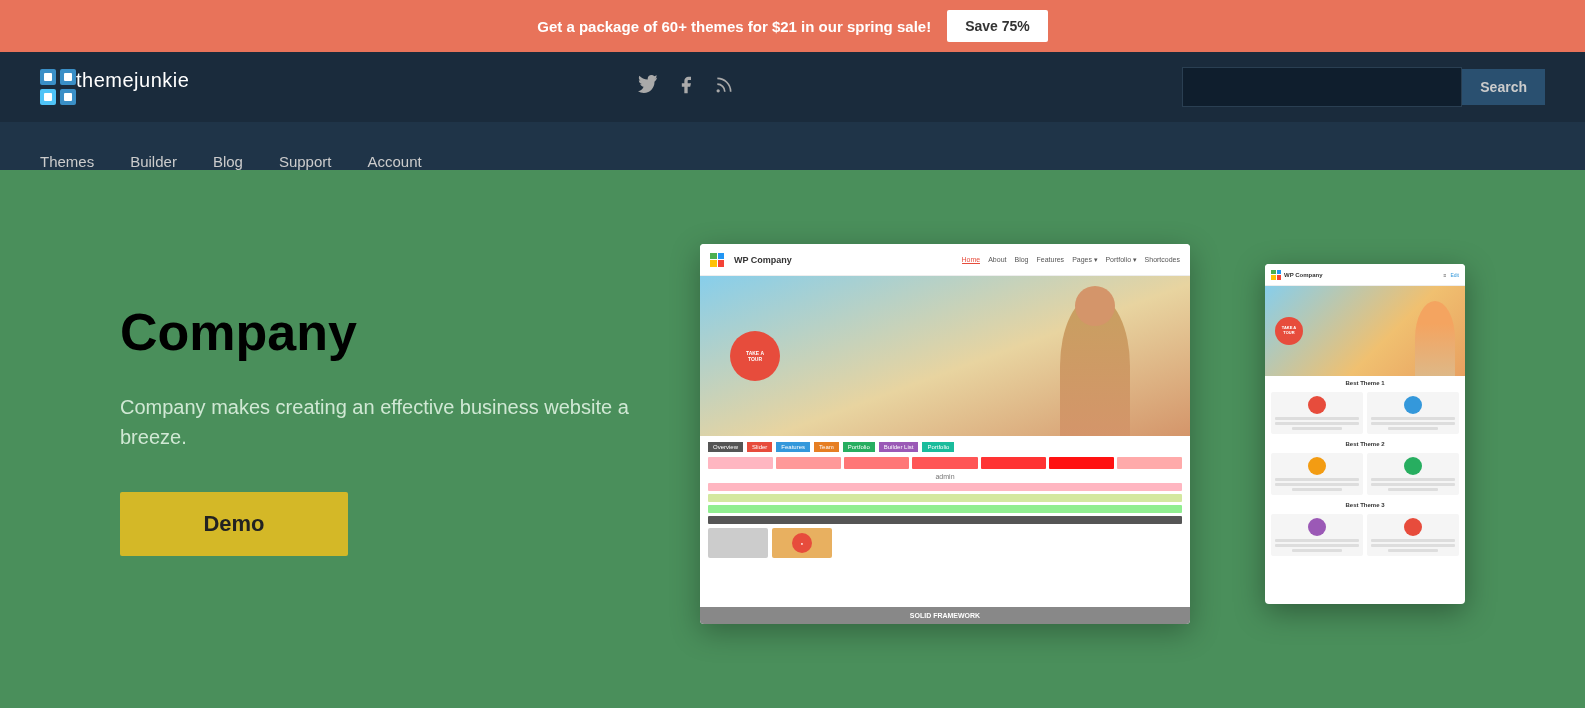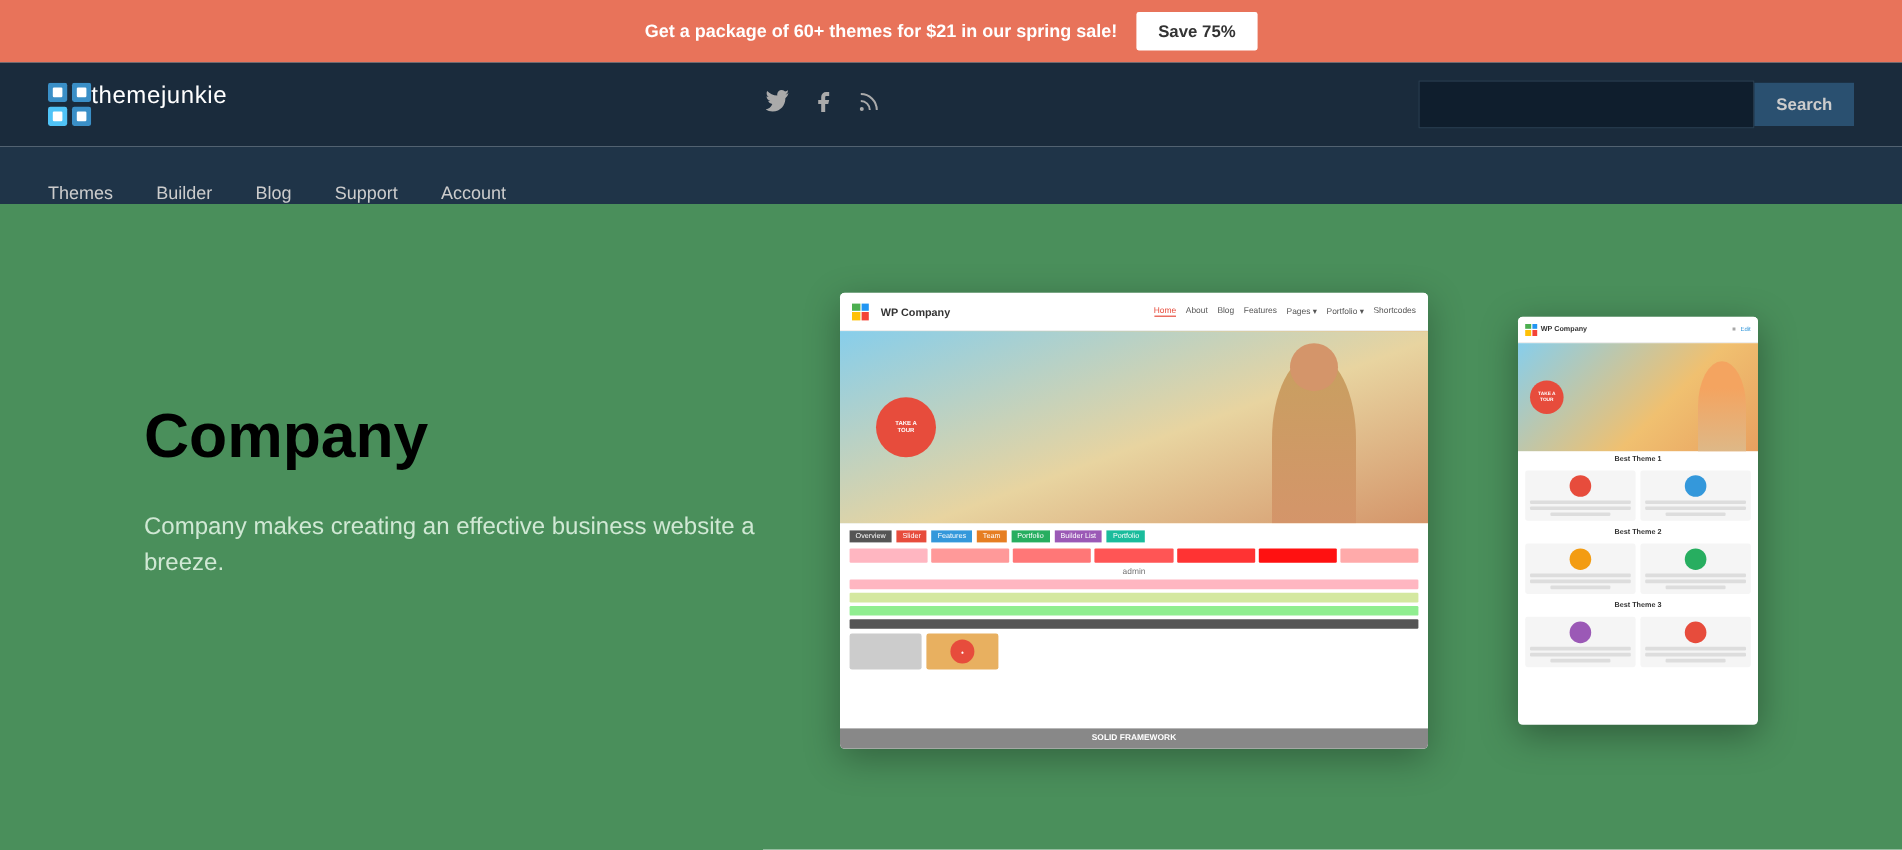--- a/index.html
+++ b/index.html
@@ -371,20 +371,21 @@
   <a class="nav-item" href="#">Blog</a>
   <a class="nav-item" href="#">Support</a>
   <a class="nav-item" href="#">Account</a>
 </nav>
 
 <section class="hero">
   <div class="hero-content">
     <h1 class="hero-title">Company</h1>
     <p class="hero-subtitle">Company makes creating an effective business website a breeze.</p>
     <div class="hero-buttons">
+      <button class="btn-demo">Demo</button>
     </div>
   </div>
 
   <div class="hero-image" style="flex:1; position:relative; margin-left:60px; height:390px;">
 
     <div class="mockup-main">
       <div class="mockup-header">
         <div class="mockup-logo-box">
           <div style="display:grid;grid-template-columns:1fr 1fr;gap:1px;width:14px;height:14px;">
             <div style="background:#4CAF50;"></div>

